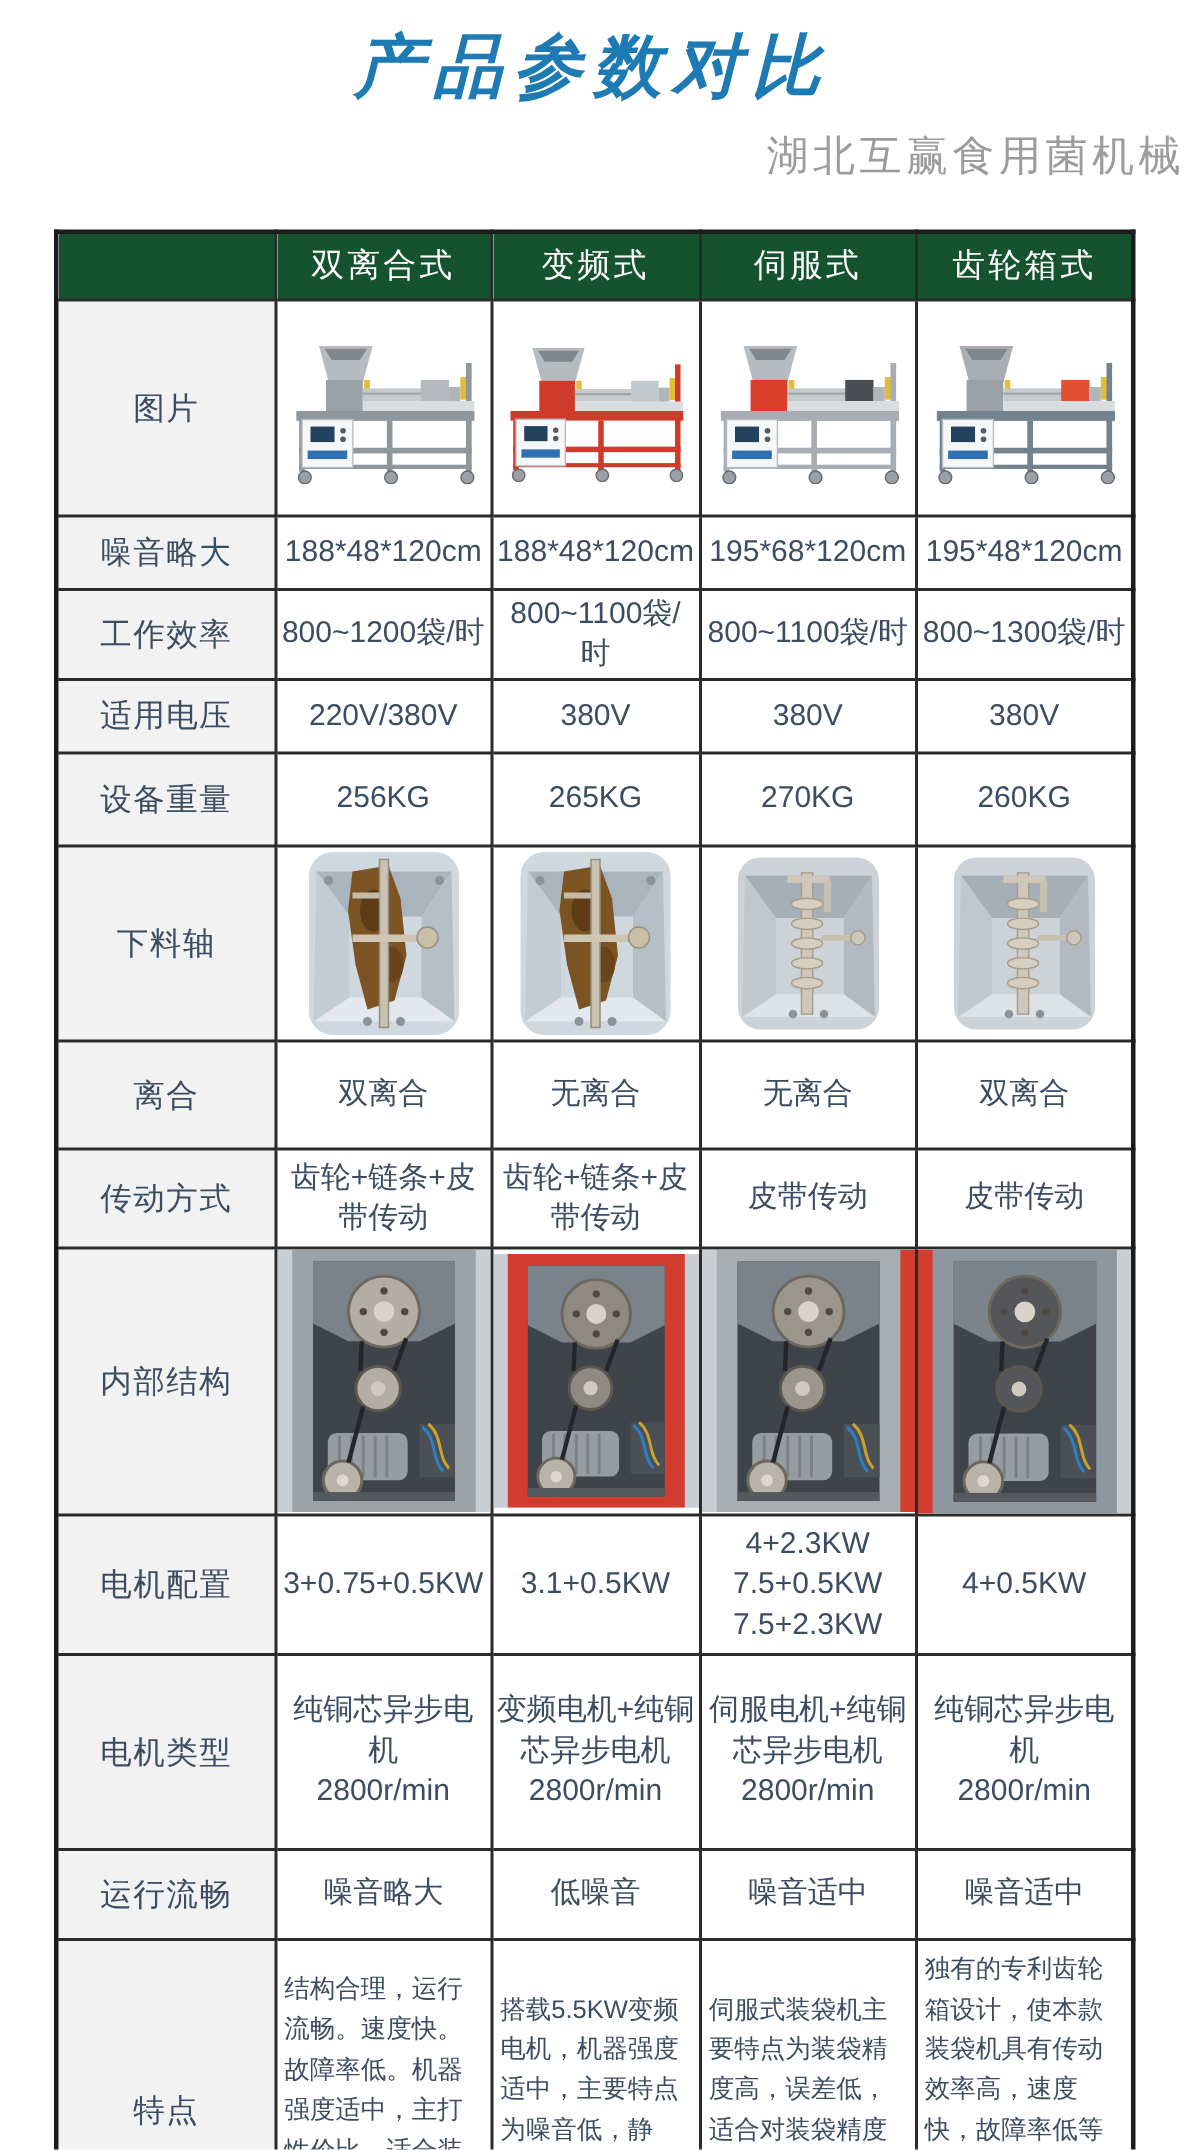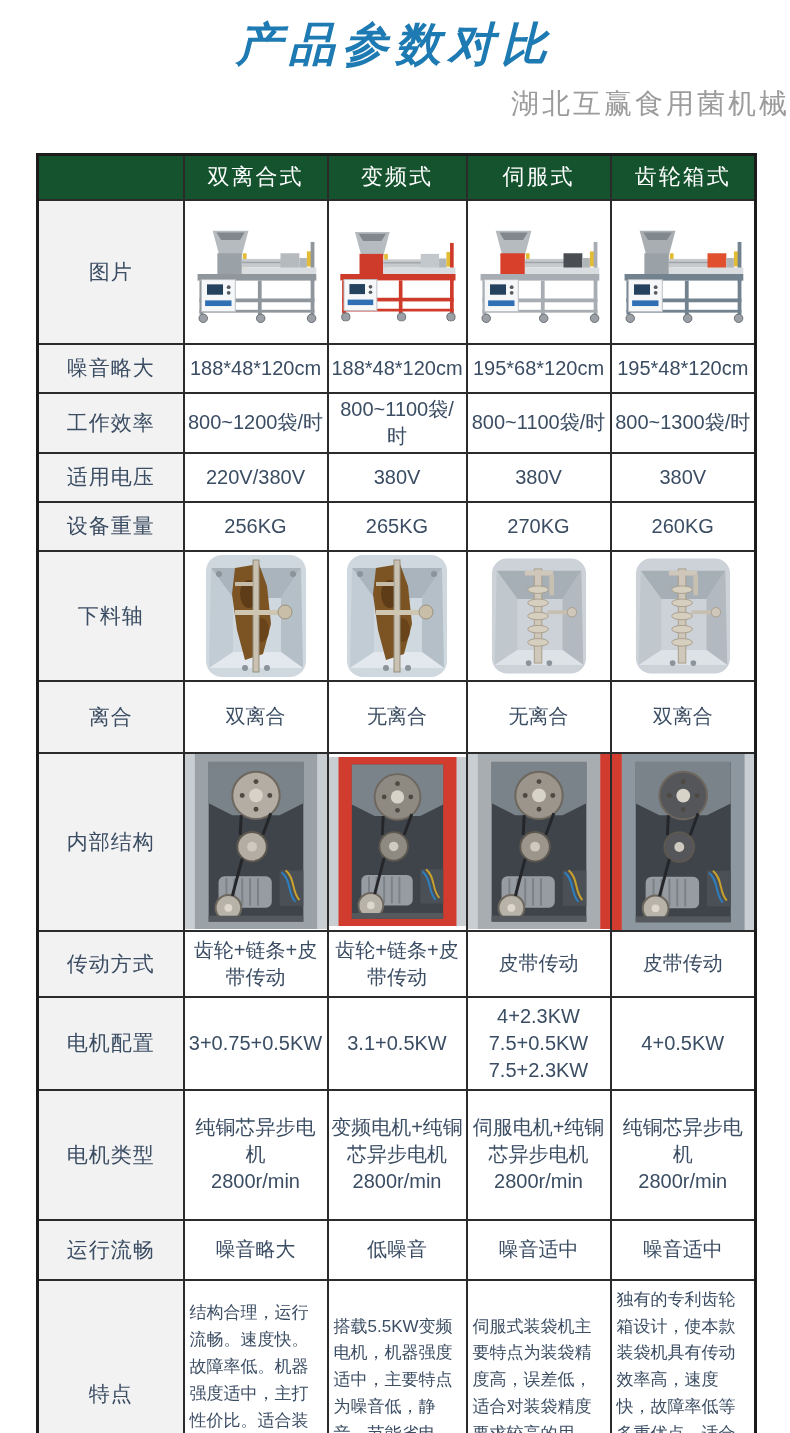--- a/index.html
+++ b/index.html
@@ -212,21 +212,21 @@
       <td class="val">800~1100袋/时</td>
       <td class="val">800~1300袋/时</td>
     </tr>
     <tr style="height:49px">
       <th class="rowlabel">适用电压</th>
       <td class="val">220V/380V</td>
       <td class="val">380V</td>
       <td class="val">380V</td>
       <td class="val">380V</td>
     </tr>
-    <tr style="height:49px">
+    <tr style="height:62px">
       <th class="rowlabel">设备重量</th>
       <td class="val">256KG</td>
       <td class="val">265KG</td>
       <td class="val">270KG</td>
       <td class="val">260KG</td>
     </tr>
     <tr style="height:129px">
       <th class="rowlabel">下料轴</th>
       <td class="photo">
           <svg class="shaft" width="102" height="124" viewBox="0 0 102 124">
@@ -249,49 +249,49 @@
           </svg>
         </td>
     </tr>
     <tr style="height:72px">
       <th class="rowlabel">离合</th>
       <td class="val">双离合</td>
       <td class="val">无离合</td>
       <td class="val">无离合</td>
       <td class="val">双离合</td>
     </tr>
-    <tr style="height:178px">
-      <th class="rowlabel">内部结构</th>
-      <td class="photo-full">
-          <svg class="i1" viewBox="0 0 144 178" preserveAspectRatio="none">
-            <use href="#sym-internal"></use>
-          </svg>
-        </td>
-      <td class="photo-full">
-          <svg class="i2" viewBox="0 0 144 178" preserveAspectRatio="none">
-            <use href="#sym-internal"></use>
-          </svg>
-        </td>
-      <td class="photo-full">
-          <svg class="i3" viewBox="0 0 144 178" preserveAspectRatio="none">
-            <use href="#sym-internal"></use>
-          </svg>
-        </td>
-      <td class="photo-full">
-          <svg class="i4" viewBox="0 0 144 178" preserveAspectRatio="none">
-            <use href="#sym-internal"></use>
-          </svg>
-        </td>
-    </tr>
     <tr style="height:66px">
       <th class="rowlabel">传动方式</th>
       <td class="val">齿轮+链条+皮带传动</td>
       <td class="val">齿轮+链条+皮带传动</td>
       <td class="val">皮带传动</td>
       <td class="val">皮带传动</td>
+    </tr>
+    <tr style="height:178px">
+      <th class="rowlabel">内部结构</th>
+      <td class="photo-full">
+          <svg class="i1" viewBox="0 0 144 178" preserveAspectRatio="none">
+            <use href="#sym-internal"></use>
+          </svg>
+        </td>
+      <td class="photo-full">
+          <svg class="i2" viewBox="0 0 144 178" preserveAspectRatio="none">
+            <use href="#sym-internal"></use>
+          </svg>
+        </td>
+      <td class="photo-full">
+          <svg class="i3" viewBox="0 0 144 178" preserveAspectRatio="none">
+            <use href="#sym-internal"></use>
+          </svg>
+        </td>
+      <td class="photo-full">
+          <svg class="i4" viewBox="0 0 144 178" preserveAspectRatio="none">
+            <use href="#sym-internal"></use>
+          </svg>
+        </td>
     </tr>
     <tr style="height:93px">
       <th class="rowlabel">电机配置</th>
       <td class="val">3+0.75+0.5KW</td>
       <td class="val">3.1+0.5KW</td>
       <td class="val">4+2.3KW
 7.5+0.5KW
 7.5+2.3KW</td>
       <td class="val">4+0.5KW</td>
     </tr>

